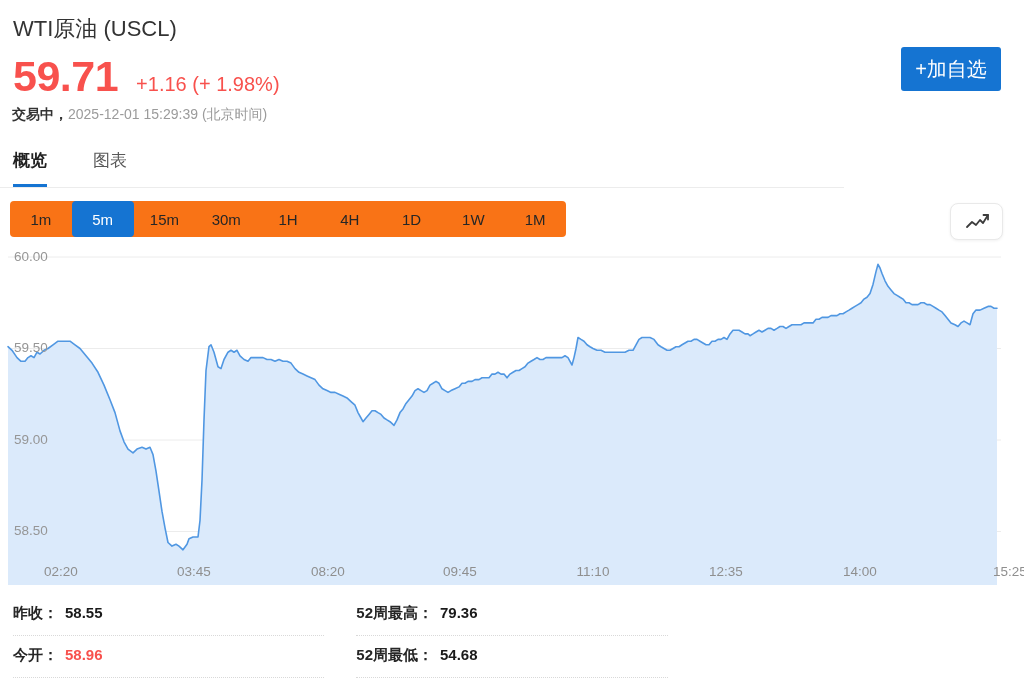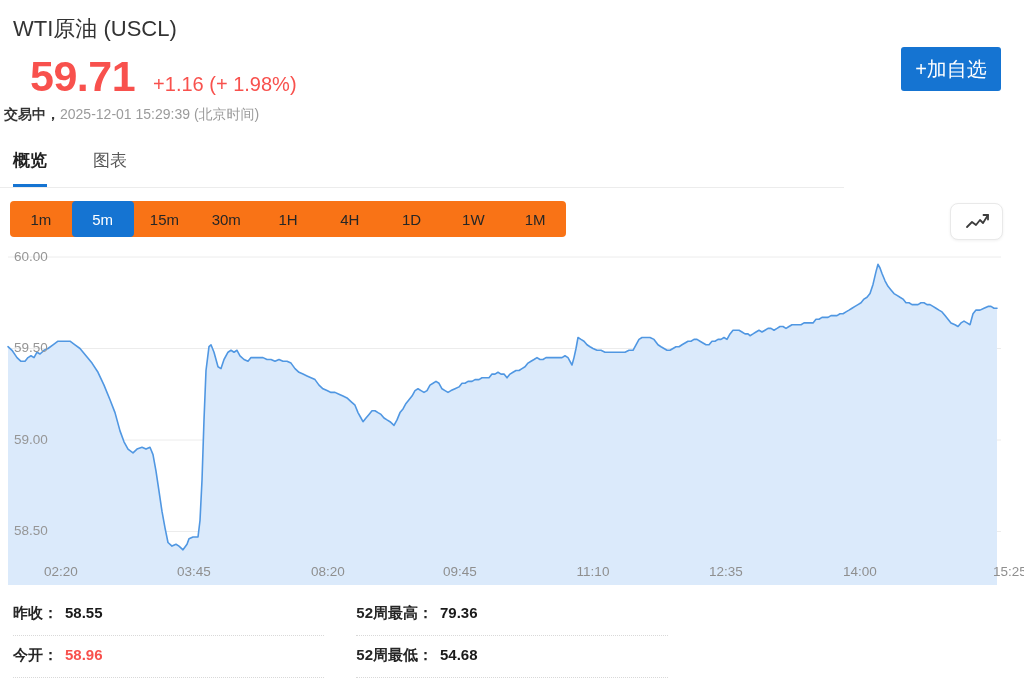--- a/index.html
+++ b/index.html
@@ -1,25 +1,25 @@
 <!DOCTYPE html>
 <html><head>
 <meta charset="utf-8">
 <style>
   html,body{margin:0;padding:0;background:#fff;}
   #app{position:relative;width:1024px;height:695px;background:#fff;overflow:hidden;
        font-family:Liberation Sans, sans-serif;-webkit-font-smoothing:antialiased;}
   .title{position:absolute;top:14px;left:13px;font-size:22px;font-weight:500;color:#333;}
-  .price-row{position:absolute;top:52px;left:30px;display:flex;align-items:baseline;}
+  .price-row{position:absolute;top:52px;left:13px;display:flex;align-items:baseline;}
   .price{font-size:43px;font-weight:700;color:#f8514d;letter-spacing:-0.5px;}
   .change{font-size:20px;color:#f8514d;margin-left:18px;}
   .add-btn{position:absolute;top:47px;right:23px;width:100px;height:44px;background:#1574d2;
            color:#fff;font-size:20px;border:none;border-radius:3px;cursor:pointer;
            font-family:inherit;display:flex;align-items:center;justify-content:center;}
-  .status{position:absolute;top:106px;left:4px;font-size:14px;color:#9b9b9b;}
+  .status{position:absolute;top:106px;left:12px;font-size:14px;color:#9b9b9b;}
   .status b{color:#333;font-weight:600;}
   .tabs{position:absolute;top:149px;left:0;width:844px;border-bottom:1px solid #ececec;
         padding-left:13px;box-sizing:border-box;}
   .tab{display:inline-block;margin-right:46px;padding-bottom:12px;font-size:17px;color:#595959;
        cursor:pointer;border-bottom:3px solid transparent;}
   .tab.active{color:#222;font-weight:700;border-bottom-color:#1574d2;}
   .toolbar{position:absolute;top:201px;left:10px;width:556px;height:36px;background:#f97316;
            border-radius:4px;display:flex;}
   .ibtn{flex:1;border:none;background:transparent;font-size:15px;color:#262626;cursor:pointer;
         font-family:inherit;border-radius:4px;padding:0;}

